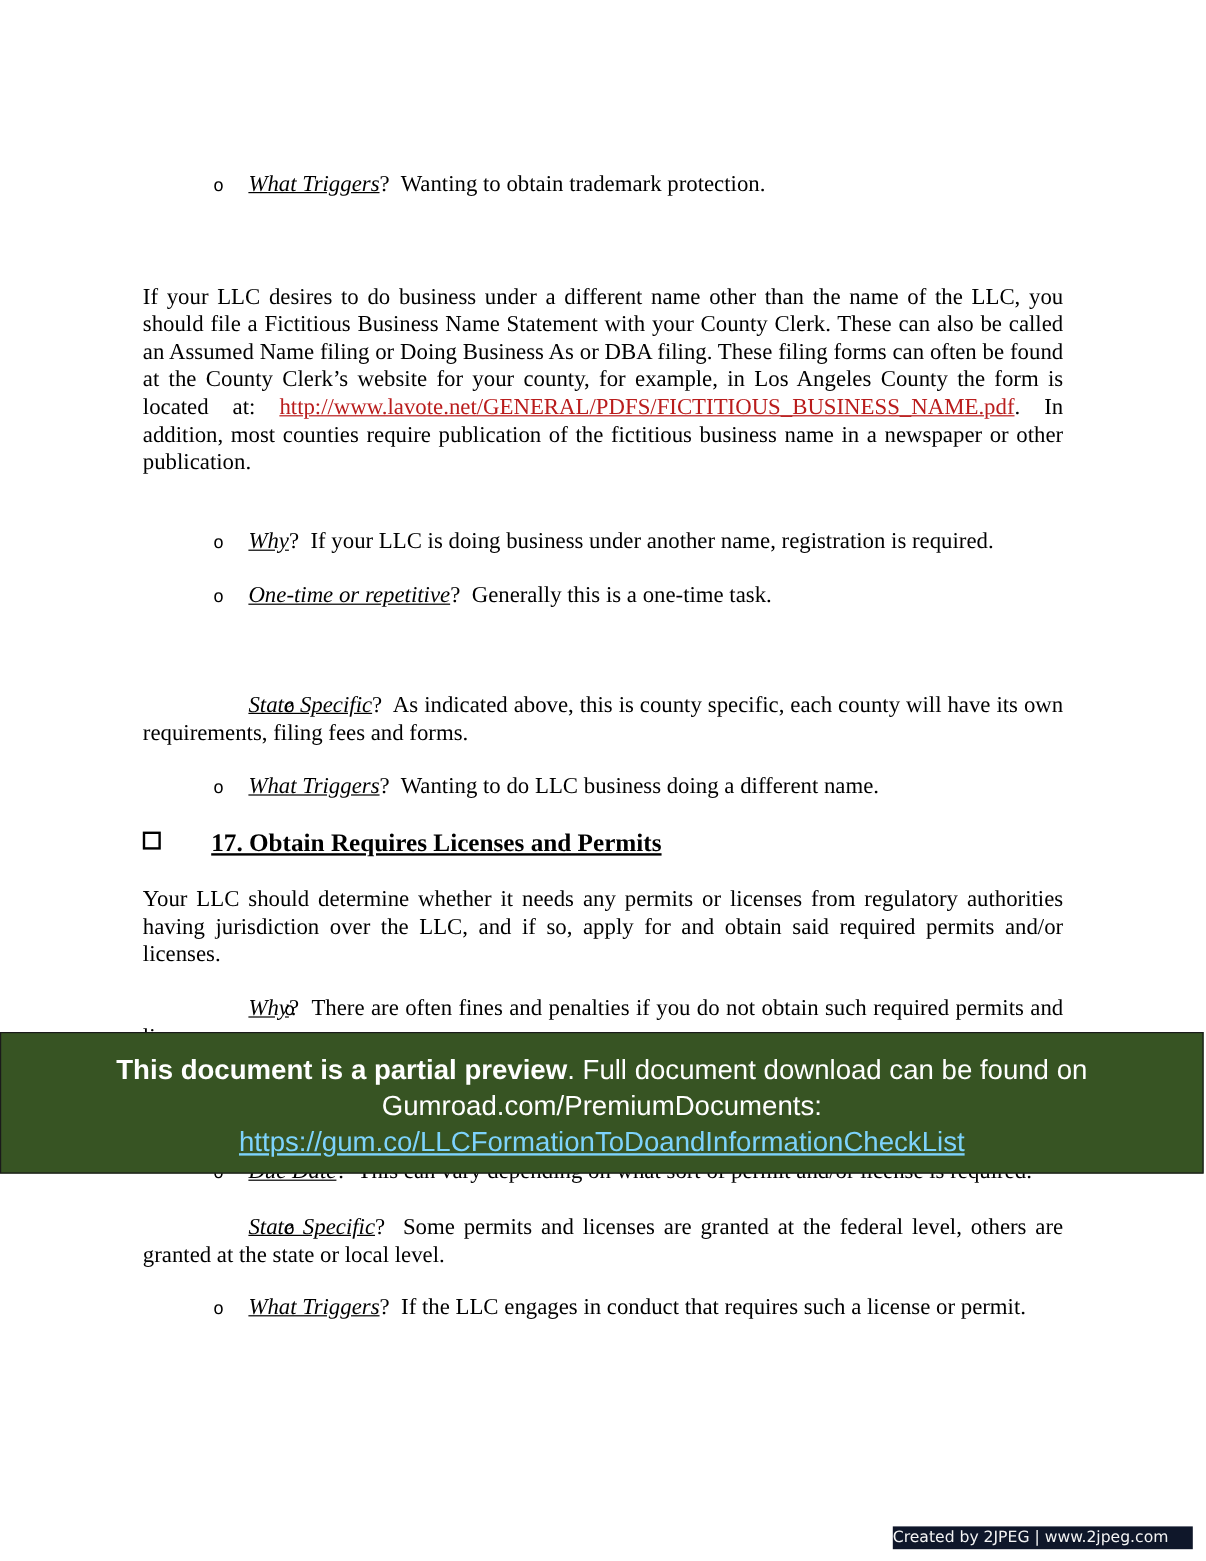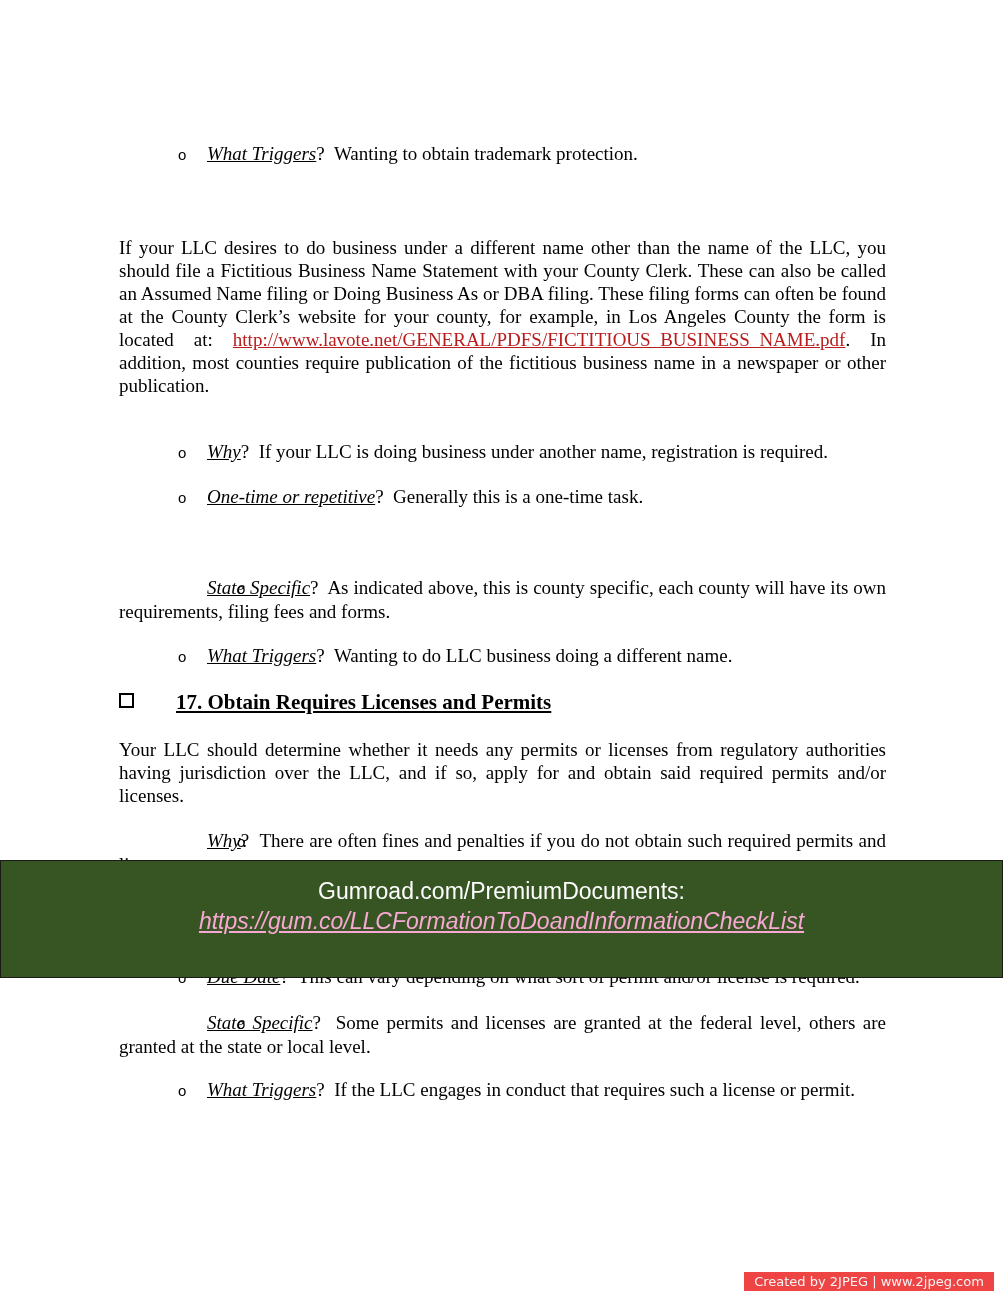--- a/index.html
+++ b/index.html
@@ -32,26 +32,25 @@
     .heading .ht { text-decoration: underline; }
     a.link { color: #b91c1c; text-decoration: underline; }
     .banner {
       position: absolute; left: 0; top: 860px; width: 1003px; height: 118px;
       background: #375423; border: 1px solid #1a1a1a;
       color: #ffffff; text-align: center;
       font-family: "Liberation Sans", sans-serif; font-size: 23px; line-height: 30px;
       padding-top: 15px; box-sizing: border-box;
     }
     .banner b { font-weight: bold; }
-    .banner a { color: #f9a8d4; text-decoration: underline; font-style: italic; }
+    .banner a { color: #7dd3fc; text-decoration: underline; }
     .watermark {
       position: absolute; left: 744px; top: 1272px; width: 250px; height: 19px;
-      background: #ef4444; color: #f4f4f4;
+      background: #0f172a; color: #f4f4f4;
       font-family: "DejaVu Sans", sans-serif; font-size: 13px; line-height: 19px;
-      text-align: center;
     }
   </style>
 </head>
 <body>
 
 <div class="page">
 
   <p class="bullet" style="top:142px">
     <span class="o">o</span><span class="q">What Triggers</span>?&nbsp; <span>Wanting to obtain trademark protection.</span>
   </p>
@@ -87,18 +86,19 @@
     <span class="o">o</span><span class="q">Due Date</span>?&nbsp; <span>This can vary depending on what sort of permit and/or license is required.</span>
   </p>
   <p class="bullet wrap" style="top:1011px">
     <span class="o">o</span><span class="q">State Specific</span>?&nbsp; <span>Some permits and licenses are granted at the federal level, others are granted at the state or local level.</span>
   </p>
   <p class="bullet" style="top:1078px">
     <span class="o">o</span><span class="q">What Triggers</span>?&nbsp; <span>If the LLC engages in conduct that requires such a license or permit.</span>
   </p>
 
   <div class="banner">
+    <div><b>This document is a partial preview</b><span>. Full document download can be found on</span></div>
     <div>Gumroad.com/PremiumDocuments:</div>
     <div><a>https://gum.co/LLCFormationToDoandInformationCheckList</a></div>
   </div>
 
   <div class="watermark">Created by 2JPEG | www.2jpeg.com</div>
 </div>
 
 </body></html>

